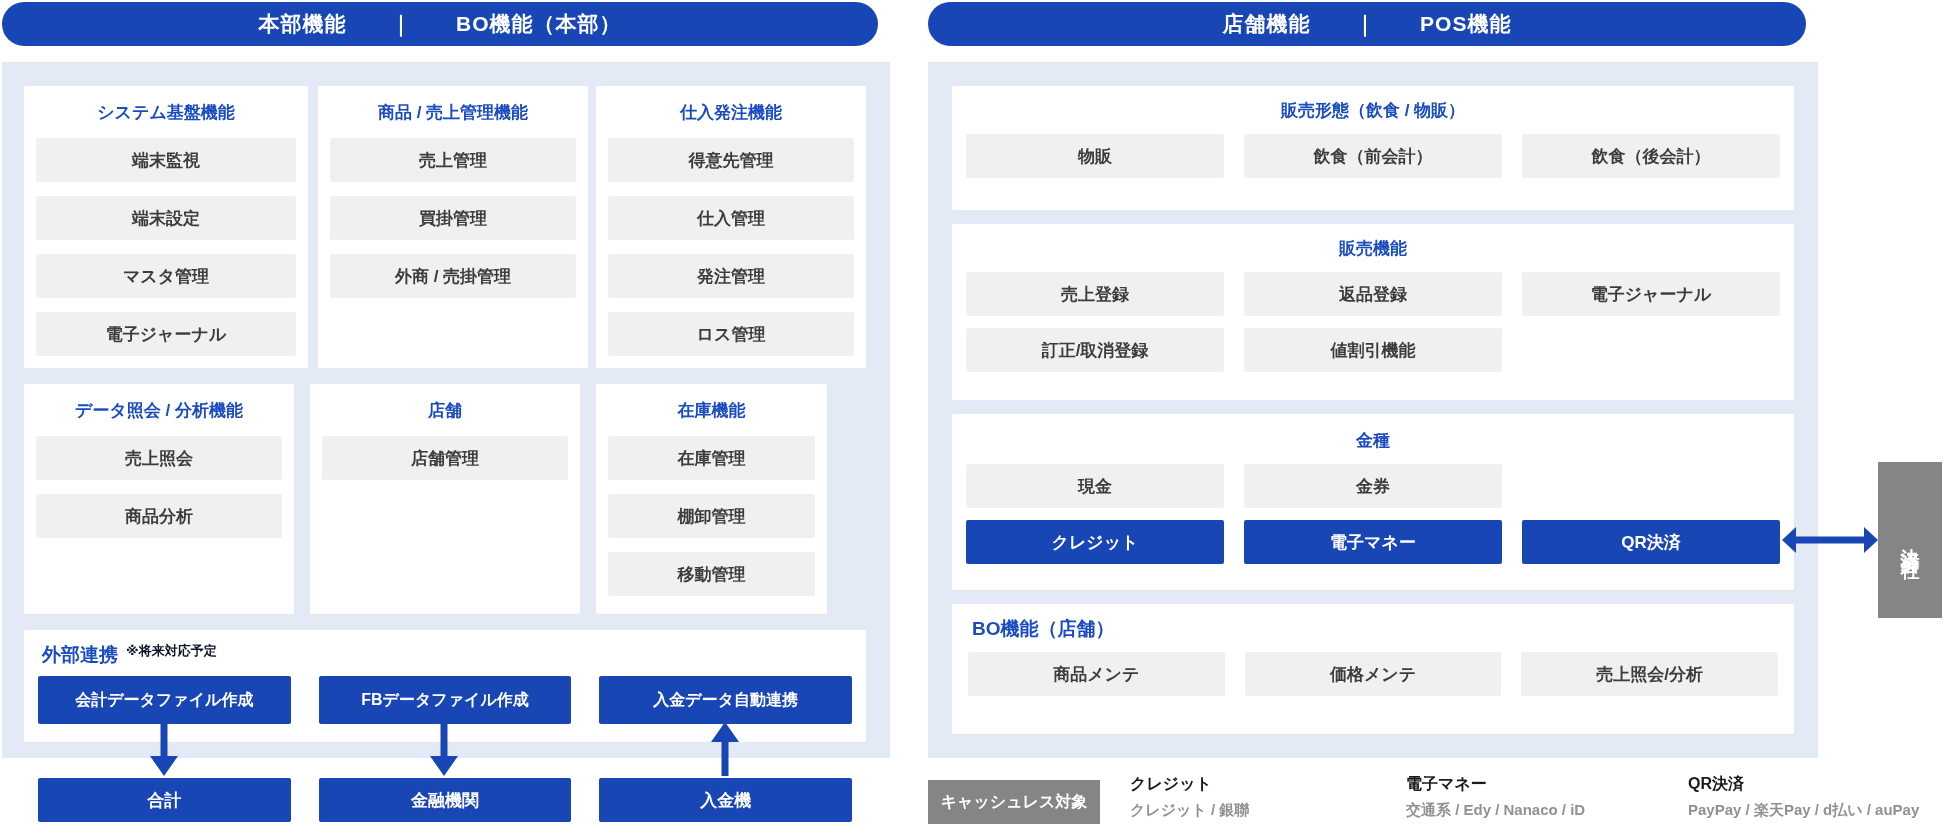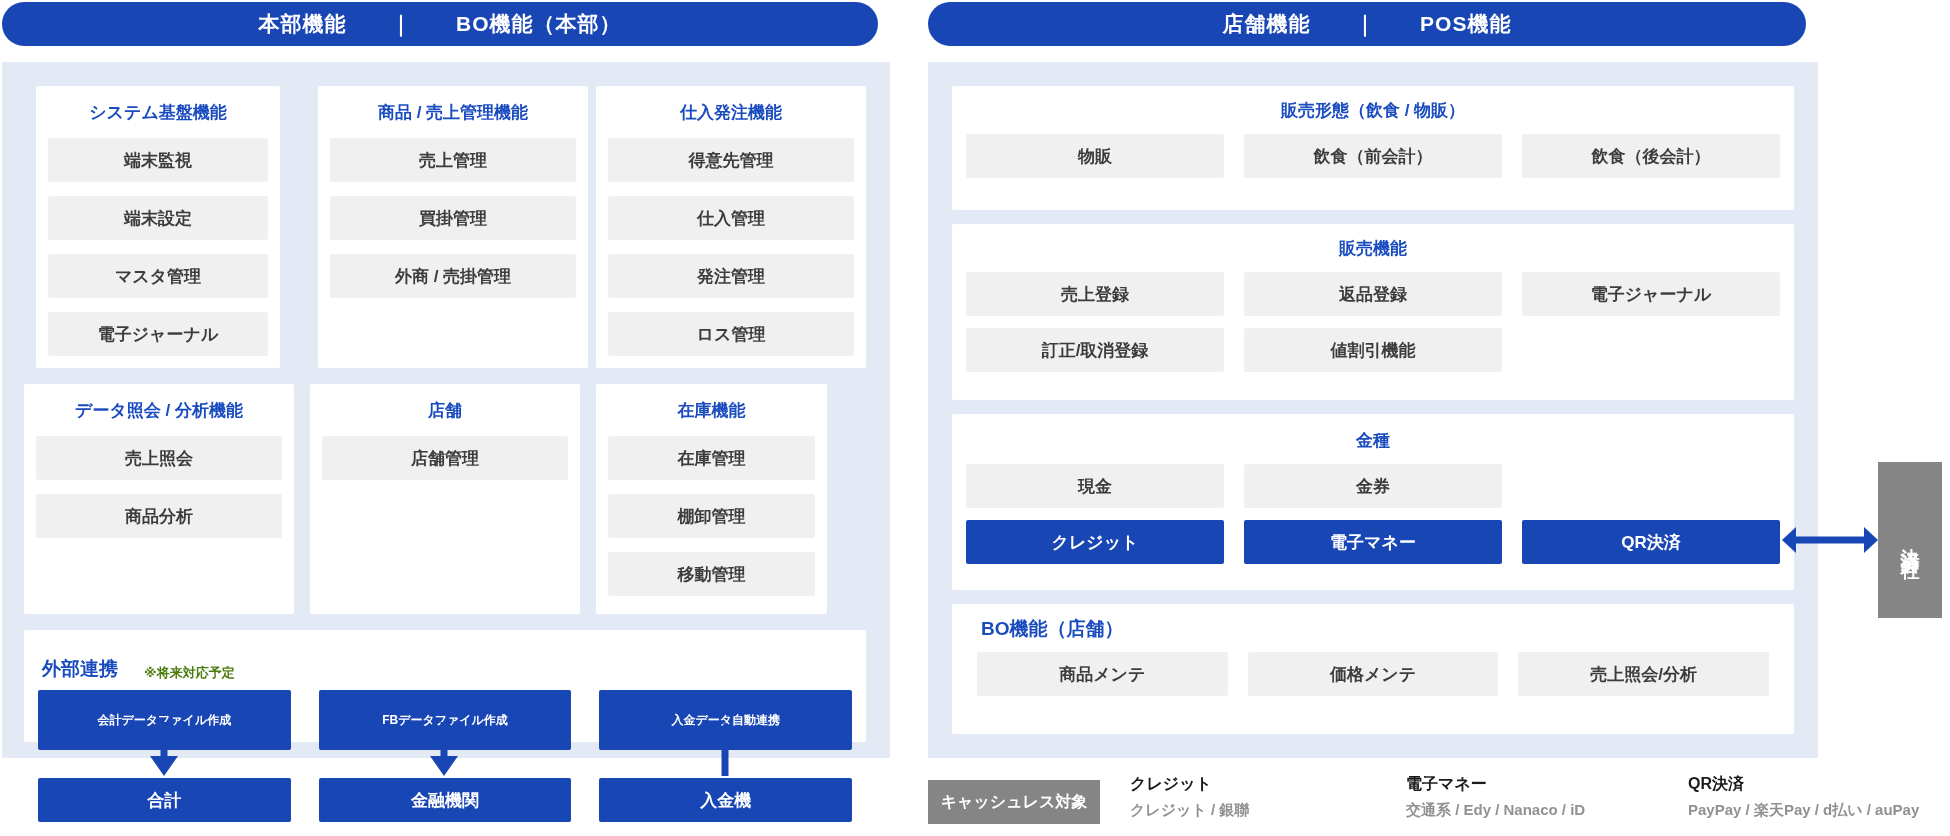--- a/index.html
+++ b/index.html
@@ -20,29 +20,29 @@
     line-height:26px;margin-bottom:12px;white-space:pre;
   }
   .item{
     height:44px;background:#f0f0f1;border-radius:2px;margin-bottom:14px;
     display:flex;align-items:center;justify-content:center;
     font-size:17px;font-weight:bold;color:#3c3c3c;white-space:pre;
   }
   .item:last-child{margin-bottom:0;}
 
   .ext-card{padding:12px 14px;}
-  .ext-title-row{display:flex;align-items:flex-end;gap:26px;margin-bottom:8px;padding-left:4px;margin-top:14px;}
+  .ext-title-row{display:flex;align-items:flex-start;gap:8px;margin-bottom:8px;padding-left:4px;}
   .ext-title{color:#1a4cc0;font-size:19px;font-weight:bold;line-height:26px;}
-  .ext-note{color:#4d7c0f;font-size:13px;font-weight:bold;}
+  .ext-note{color:#0f172a;font-size:13px;font-weight:bold;}
 
   .btn-grid{display:grid;grid-template-columns:1fr 1fr 1fr;column-gap:28px;}
   .blue-btn{
-    height:60px;background:#1946b5;border-radius:2px;color:#ffffff;
+    height:48px;background:#1946b5;border-radius:2px;color:#ffffff;
     display:flex;align-items:center;justify-content:center;
-    font-size:12px;font-weight:bold;white-space:pre;
+    font-size:16px;font-weight:bold;white-space:pre;
   }
   .bottom-grid{position:absolute;left:38px;top:778px;width:814px;}
   .bottom-grid .blue-btn{height:44px;font-size:17px;}
 
   .rcard-grid{display:grid;grid-template-columns:1fr 1fr 1fr;column-gap:20px;row-gap:12px;}
   .rcard-grid .item{margin-bottom:0;}
   .tender-blue{
     height:44px;background:#1946b5;border-radius:2px;color:#ffffff;
     display:flex;align-items:center;justify-content:center;
     font-size:17px;font-weight:bold;white-space:pre;
@@ -70,21 +70,21 @@
 <body>
 
 <div class="stage">
 
   <div class="pill-header" style="left:2px;top:2px;width:876px;">本部機能　　｜　　BO機能（本部）</div>
   <div class="pill-header" style="left:928px;top:2px;width:878px;">店舗機能　　｜　　POS機能</div>
 
   <div class="panel" style="left:2px;top:62px;width:888px;height:696px;"></div>
   <div class="panel" style="left:928px;top:62px;width:890px;height:696px;"></div>
 
-  <div class="card" style="left:36px;top:86px;width:244px;height:282px;">
+  <div class="card" style="left:24px;top:86px;width:284px;height:282px;">
     <div class="card-title">システム基盤機能</div>
     <div class="item">端末監視</div>
     <div class="item">端末設定</div>
     <div class="item">マスタ管理</div>
     <div class="item">電子ジャーナル</div>
   </div>
 
   <div class="card" style="left:318px;top:86px;width:270px;height:282px;">
     <div class="card-title">商品 / 売上管理機能</div>
     <div class="item">売上管理</div>
@@ -176,21 +176,21 @@
       <div class="item">金券</div>
       <div></div>
     </div>
     <div class="rcard-grid">
       <div class="tender-blue">クレジット</div>
       <div class="tender-blue">電子マネー</div>
       <div class="tender-blue">QR決済</div>
     </div>
   </div>
 
-  <div class="card" style="left:952px;top:604px;width:842px;height:130px;padding:12px 25px;">
+  <div class="card" style="left:952px;top:604px;width:842px;height:130px;padding:12px 16px;">
     <div class="card-title left-title">BO機能（店舗）</div>
     <div class="rcard-grid">
       <div class="item">商品メンテ</div>
       <div class="item">価格メンテ</div>
       <div class="item">売上照会/分析</div>
     </div>
   </div>
 
   <svg class="arrow" style="left:1782px;top:525px;" width="96" height="30">
     <line x1="10" y1="15" x2="86" y2="15" stroke="#1946b5" stroke-width="7"></line>

